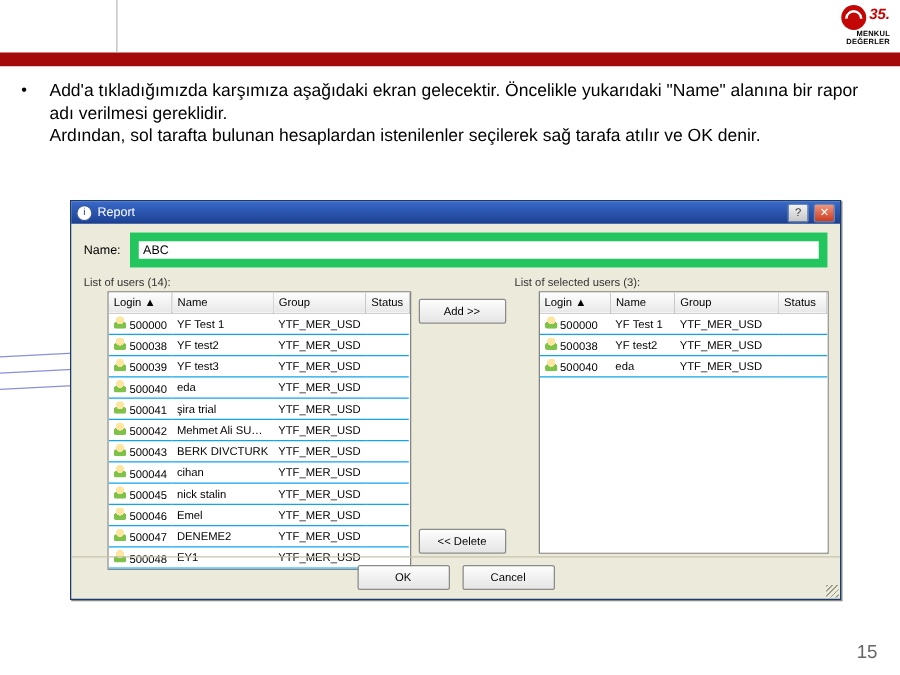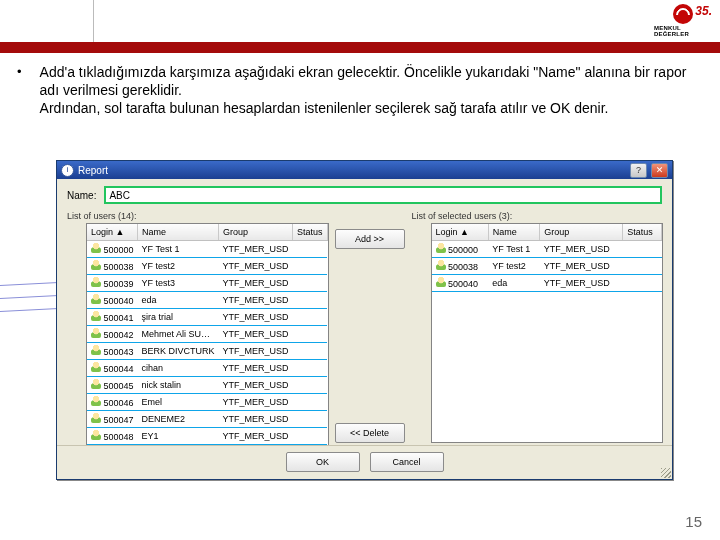--- a/index.html
+++ b/index.html
@@ -1,19 +1,19 @@
 <!DOCTYPE html>
 <html><head>
 <meta charset="utf-8">
 <style>
 html,body{margin:0;padding:0;width:720px;height:540px;background:#fff;font-family:Tahoma,Arial,sans-serif;font-size:10px;color:#000;overflow:hidden}
 .slide{position:relative;width:720px;height:540px}
 .red-bar{position:absolute;top:42px;left:0;width:720px;height:11px;background:#a40a0a}
 .grey-vert{position:absolute;top:0;left:93px;width:1px;height:42px;background:#bbb}
-.logo{position:absolute;top:4px;right:8px;width:58px;height:36px;font-size:7px;text-align:left;color:#000}
+.logo{position:absolute;top:4px;right:8px;width:58px;height:36px;font-size:7px;text-align:right;color:#000}
 .logo .circ{width:20px;height:20px;border-radius:50%;background:#c30606;margin:0 auto 1px;position:relative}
 .logo .circ:after{content:"";position:absolute;top:4px;left:3px;width:10px;height:10px;border:2px solid #fff;border-radius:50%;border-right-color:transparent;border-bottom-color:transparent;transform:rotate(45deg)}
 .logo .num{position:absolute;top:0;right:0;font-size:12px;font-style:italic;color:#c30606;font-weight:bold}
 .logo .txt{font-size:6px;letter-spacing:.2px;font-weight:bold}
 .bullet-block{position:absolute;top:63px;left:17px;width:680px;display:flex;gap:18px}
 .bullet-block .dot{font-size:13px;line-height:18px}
 .bullet-block .body{font-size:14px;line-height:18px;font-family:Arial,sans-serif}
 .pagenum{position:absolute;bottom:10px;right:18px;font-size:15px;color:#666}
 .guide-lines{position:absolute;left:0;top:283px}
 .guide-lines div{width:78px;height:0;border-top:1px solid #8a8fd8;margin-bottom:12px;transform:skewY(-3deg)}
@@ -25,21 +25,21 @@
 
 
 .dlg{position:absolute;left:56px;top:160px;width:615px;height:318px;background:#eceadb;border:1px solid #1a3b6e;box-shadow:1px 1px 0 #888;display:flex;flex-direction:column}
 .titlebar{height:18px;background:linear-gradient(#3a6ac9,#1b3f91);color:#fff;font-size:10px;display:flex;align-items:center;padding:0 4px;gap:4px}
 .titlebar .spacer{flex:1}
 .titlebar .ico{width:11px;height:11px;background:#fff;border-radius:50%;border:1px solid #35589b;display:flex;align-items:center;justify-content:center;font-size:8px;color:#1b3f91;line-height:1}
 .titlebar .winbtn{width:15px;height:13px;background:linear-gradient(#f2f2f2,#c7c7c7);border:1px solid #6b88b0;border-radius:2px;display:flex;align-items:center;justify-content:center;font-size:9px;color:#333;cursor:default}
 .titlebar .winbtn.close{background:linear-gradient(#f2947a,#cc3a1e);color:#fff}
 .namebar{display:flex;align-items:center;gap:8px;padding:7px 10px 4px}
 .namebar label{font-size:10px}
-.namebar input{flex:1;height:14px;border:2px solid #22c55e;font-size:10px;padding:0 3px;background:#fff}
+.namebar input{flex:1;height:14px;border:7px solid #22c55e;font-size:10px;padding:0 3px;background:#fff}
 .lists-row{display:flex;gap:6px;padding:3px 9px 2px;flex:1;min-height:0}
 .listbox{display:flex;flex-direction:column;border:1px solid #848484;margin-left:20px;}
 .list-left{flex:1.05}
 .list-right{flex:1}
 .list-caption{font-size:9px;padding:0 1px 2px;color:#333;border:none}
 .list-caption-wrap{display:flex;flex-direction:column;flex:1;min-height:0}
 .tbl{flex:1;background:#fff;overflow:auto}
 .tbl table{border-collapse:collapse;width:100%;font-size:9px}
 .tbl th{background:linear-gradient(#fdfdfd,#e8e8e8);border-right:1px solid #c9c9c9;border-bottom:1px solid #c0c0c0;text-align:left;font-weight:normal;padding:1px 4px;height:14px;position:sticky;top:0}
 .tbl td{border-bottom:1px solid #0ea5e9;padding:1px 4px;height:14px;white-space:nowrap}

